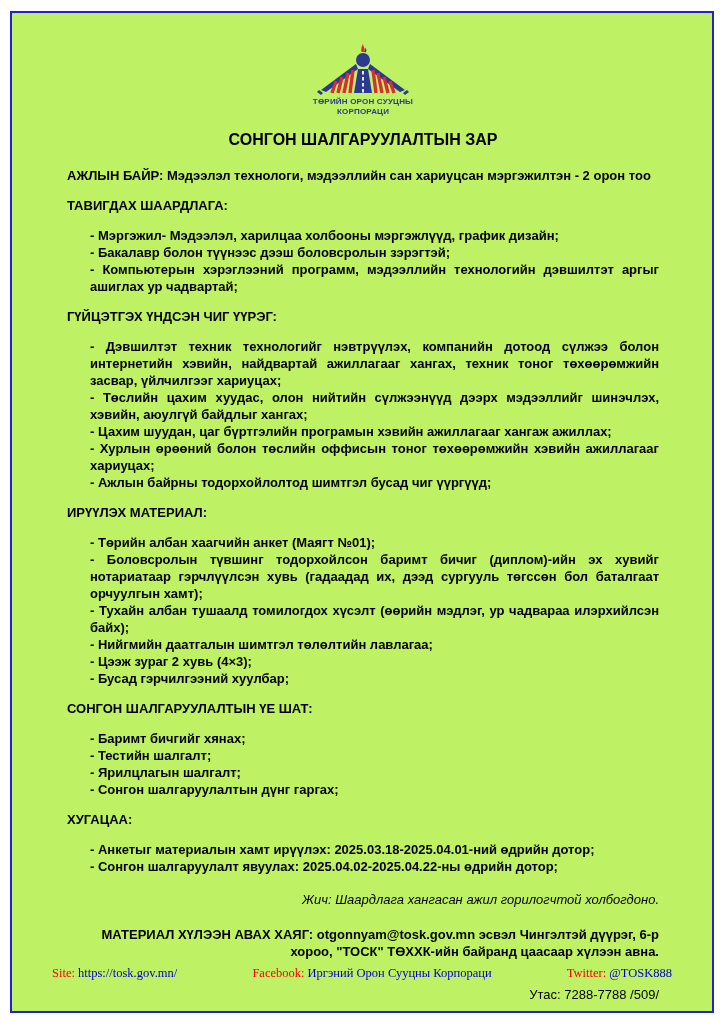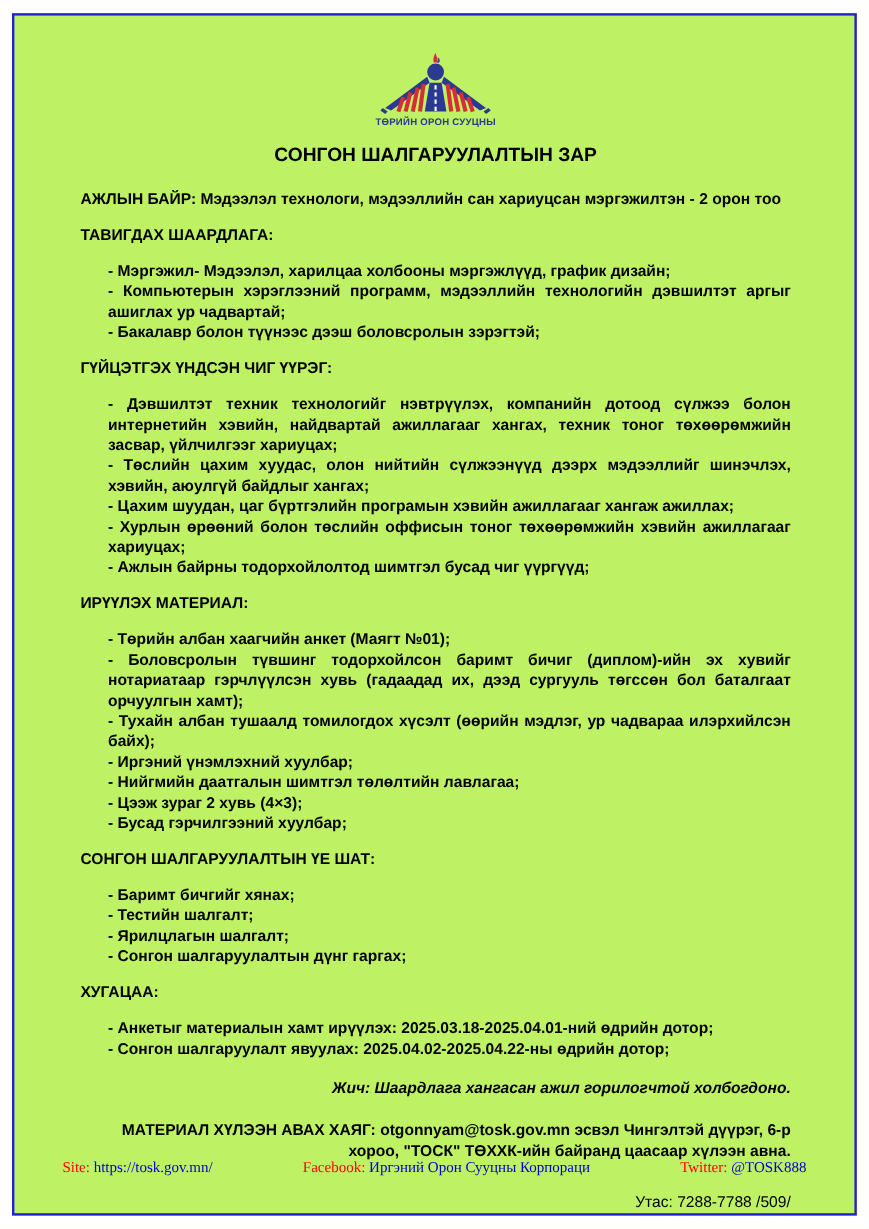--- a/index.html
+++ b/index.html
@@ -22,21 +22,21 @@
 
   .doc-title { text-align:center; font-size:16px; font-weight:bold; margin:14px 0 18px 0; }
 
   .job-line { font-size:13px; font-weight:bold; line-height:17px; margin-bottom:13px; text-align:justify; }
 
   .section { margin-bottom:13px; }
   .section-heading { font-size:13px; font-weight:bold; line-height:17px; margin-bottom:13px; }
   .bullets { margin-left:23px; }
   .bullet { font-size:13px; font-weight:bold; line-height:17px; text-align:justify; }
 
-  .note-line { font-size:13px; font-weight:bold; font-style:italic; text-align:right; line-height:17px; margin:16px 0 18px 0; }
+  .note-line { font-size:13px; font-weight:normal; font-style:italic; text-align:right; line-height:17px; margin:16px 0 18px 0; }
 
   .address-line { font-size:13px; font-weight:bold; line-height:17px; text-align:right; margin-bottom:26px; }
 
   .phone-line { font-size:13px; font-weight:normal; line-height:17px; text-align:right; }
 
   .footer-bar {
     position:absolute; left:40px; right:40px; bottom:30px;
     display:flex; justify-content:space-between; align-items:baseline;
     font-family:"Liberation Serif", serif; font-size:12.5px;
   }
@@ -71,52 +71,52 @@
 
         <line x1="79" y1="50" x2="75" y2="38" stroke="#d62e35" stroke-width="3.4"></line>
         <line x1="73" y1="50" x2="69" y2="34" stroke="#d62e35" stroke-width="3.4"></line>
         <line x1="67" y1="50" x2="63" y2="30" stroke="#d62e35" stroke-width="3.4"></line>
         <line x1="61" y1="50" x2="58" y2="27" stroke="#d62e35" stroke-width="3.4"></line>
 
         <polygon points="43,26 53,26 57,50 39,50" fill="#2b3990"></polygon>
         <line x1="48" y1="28" x2="48" y2="50" stroke="#ffffff" stroke-width="1.8" stroke-dasharray="3.5,2.5"></line>
       </svg>
       <div class="logo-text">ТӨРИЙН ОРОН СУУЦНЫ</div>
+      <div class="logo-text">КОРПОРАЦИ</div>
     </div>
 
     <div class="doc-title">СОНГОН ШАЛГАРУУЛАЛТЫН ЗАР</div>
 
     <div class="job-line">АЖЛЫН БАЙР: Мэдээлэл технологи, мэдээллийн сан хариуцсан мэргэжилтэн - 2 орон тоо</div>
 
     <div>
         <div class="section">
           <div class="section-heading">ТАВИГДАХ ШААРДЛАГА:</div>
           <div class="bullets">
             <div class="bullet">- Мэргэжил- Мэдээлэл, харилцаа холбооны мэргэжлүүд, график дизайн;</div>
+            <div class="bullet">- Бакалавр болон түүнээс дээш боловсролын зэрэгтэй;</div>
             <div class="bullet">- Компьютерын хэрэглээний программ, мэдээллийн технологийн дэвшилтэт аргыг ашиглах ур чадвартай;</div>
-            <div class="bullet">- Бакалавр болон түүнээс дээш боловсролын зэрэгтэй;</div>
           </div>
         </div>
         <div class="section">
           <div class="section-heading">ГҮЙЦЭТГЭХ ҮНДСЭН ЧИГ ҮҮРЭГ:</div>
           <div class="bullets">
             <div class="bullet">- Дэвшилтэт техник технологийг нэвтрүүлэх, компанийн дотоод сүлжээ болон интернетийн хэвийн, найдвартай ажиллагааг хангах, техник тоног төхөөрөмжийн засвар, үйлчилгээг хариуцах;</div>
             <div class="bullet">- Төслийн цахим хуудас, олон нийтийн сүлжээнүүд дээрх мэдээллийг шинэчлэх, хэвийн, аюулгүй байдлыг хангах;</div>
             <div class="bullet">- Цахим шуудан, цаг бүртгэлийн програмын хэвийн ажиллагааг хангаж ажиллах;</div>
             <div class="bullet">- Хурлын өрөөний болон төслийн оффисын тоног төхөөрөмжийн хэвийн ажиллагааг хариуцах;</div>
             <div class="bullet">- Ажлын байрны тодорхойлолтод шимтгэл бусад чиг үүргүүд;</div>
           </div>
         </div>
         <div class="section">
           <div class="section-heading">ИРҮҮЛЭХ МАТЕРИАЛ:</div>
           <div class="bullets">
             <div class="bullet">- Төрийн албан хаагчийн анкет (Маягт №01);</div>
             <div class="bullet">- Боловсролын түвшинг тодорхойлсон баримт бичиг (диплом)-ийн эх хувийг нотариатаар гэрчлүүлсэн хувь (гадаадад их, дээд сургууль төгссөн бол баталгаат орчуулгын хамт);</div>
             <div class="bullet">- Тухайн албан тушаалд томилогдох хүсэлт (өөрийн мэдлэг, ур чадвараа илэрхийлсэн байх);</div>
-            <div class="bullet">- Иргэний үнэмлэхний хуулбар;</div>
             <div class="bullet">- Нийгмийн даатгалын шимтгэл төлөлтийн лавлагаа;</div>
             <div class="bullet">- Цээж зураг 2 хувь (4×3);</div>
             <div class="bullet">- Бусад гэрчилгээний хуулбар;</div>
           </div>
         </div>
         <div class="section">
           <div class="section-heading">СОНГОН ШАЛГАРУУЛАЛТЫН ҮЕ ШАТ:</div>
           <div class="bullets">
             <div class="bullet">- Баримт бичгийг хянах;</div>
             <div class="bullet">- Тестийн шалгалт;</div>

